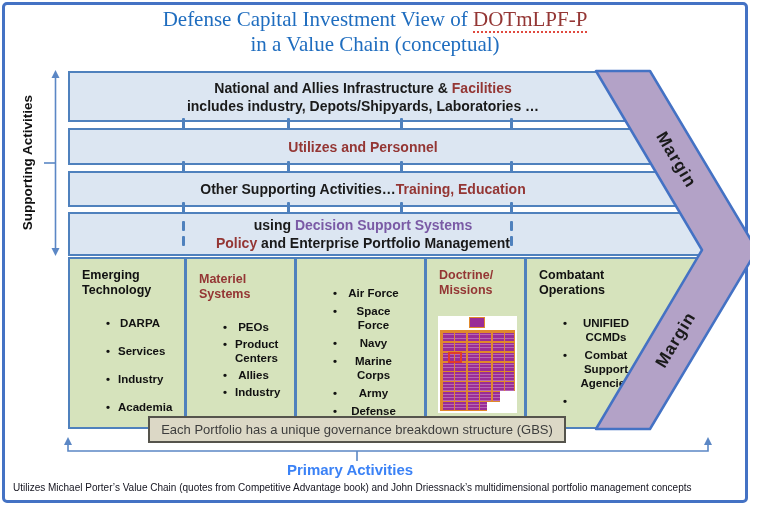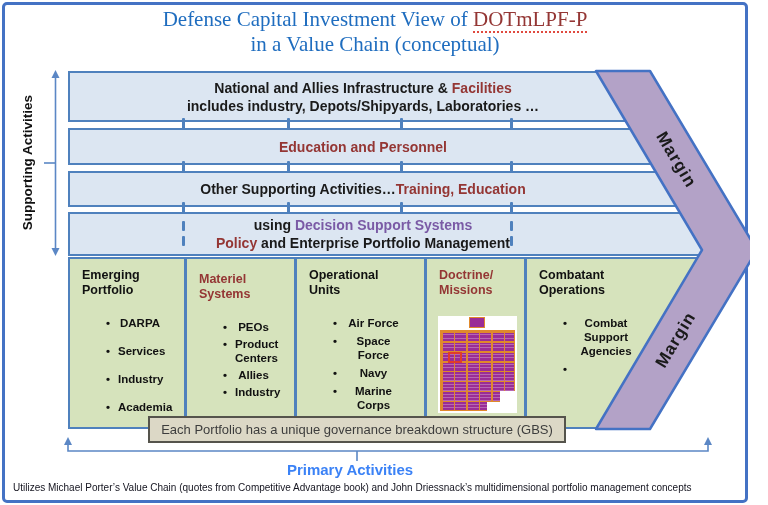--- a/index.html
+++ b/index.html
@@ -101,21 +101,21 @@
   <div class="supporting-label">Supporting Activities</div>
 
   <div class="chain">
 
     <div class="band band1">
       <div><span>National and Allies Infrastructure &amp; </span><span class="red">Facilities</span></div>
       <div>includes industry, Depots/Shipyards, Laboratories …</div>
     </div>
 
     <div class="band band2">
-      <div><span class="red">Education and Personnel</span></div>
+      <div><span class="red">Utilizes and Personnel</span></div>
     </div>
 
     <div class="band band3">
       <div><span>Other Supporting Activities…</span><span class="red">Training, Education</span></div>
     </div>
 
     <div class="band band4">
       <div><span>using </span><span class="violet">Decision Support Systems</span></div>
       <div><span class="red">Policy</span><span> and Enterprise Portfolio Management</span></div>
     </div>
@@ -139,43 +139,41 @@
     <div class="dash" style="left:442px;top:165px;"></div>
 
     <div class="green">
       <div class="vdiv" style="left:114px;"></div>
       <div class="vdiv" style="left:224px;"></div>
       <div class="vdiv" style="left:354px;"></div>
       <div class="vdiv" style="left:454px;"></div>
 
       <div class="col col1" style="left:0;width:114px;">
         <div class="col-title">Emerging
-Portfolio</div>
+Technology</div>
         <ul>
           <li>DARPA</li>
           <li>Services</li>
           <li>Industry</li>
           <li>Academia</li>
         </ul>
       </div>
 
       <div class="col col2" style="left:117px;width:107px;padding-top:13px;">
         <div class="col-title red">Materiel
 Systems</div>
         <ul>
           <li>PEOs</li>
           <li>Product Centers</li>
           <li>Allies</li>
           <li>Industry</li>
         </ul>
       </div>
 
       <div class="col col3" style="left:227px;width:127px;">
-        <div class="col-title">Operational
-Units</div>
         <ul>
           <li>Air Force</li>
           <li>Space Force</li>
           <li>Navy</li>
           <li>Marine Corps</li>
           <li>Army</li>
           <li>Defense Agencies</li>
           <li>Allies</li>
         </ul>
       </div>
@@ -189,20 +187,21 @@
           <div class="tm-gap1"></div>
           <div class="tm-gap2"></div>
           <div class="tm-hot"></div>
         </div>
       </div>
 
       <div class="col col5" style="left:457px;width:132px;">
         <div class="col-title">Combatant
 Operations</div>
         <ul>
+          <li>UNIFIED CCMDs</li>
           <li>Combat Support Agencies</li>
           <li></li>
         </ul>
       </div>
     </div>
   </div>
 
   <svg class="overlay" width="768" height="505" viewBox="0 0 768 505">
     <polygon class="chev" points="596,71 650,71 757,250 650,429 596,429 702,250"></polygon>
 

